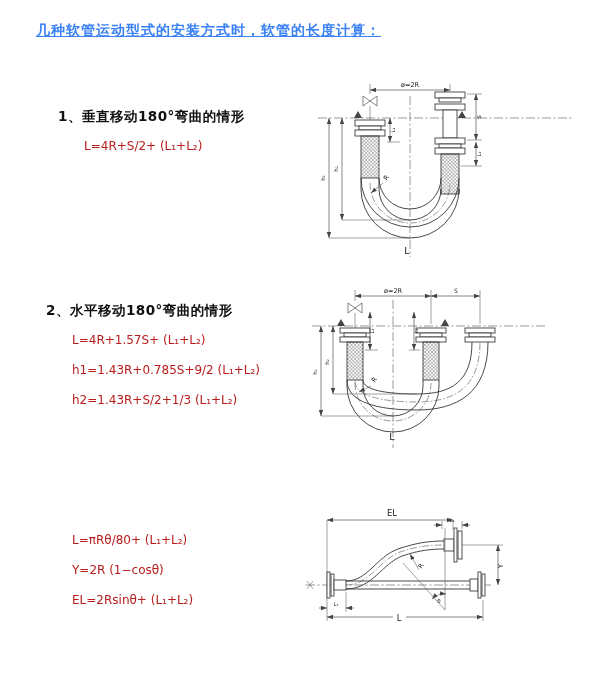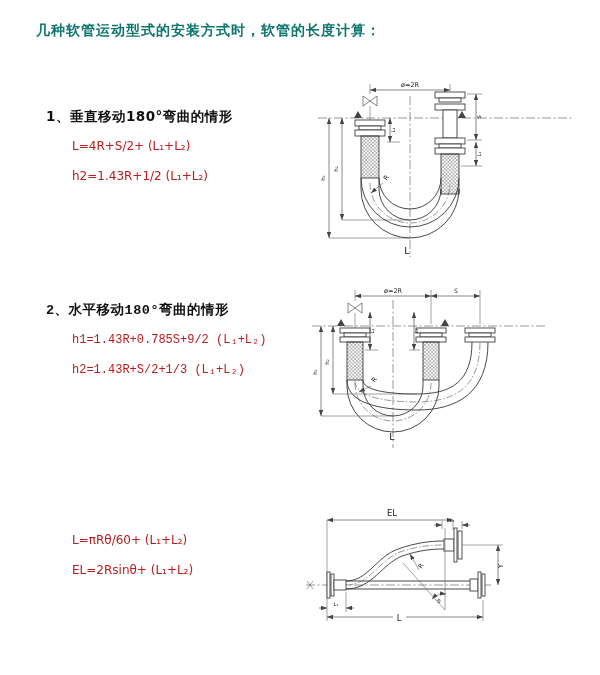--- a/index.html
+++ b/index.html
@@ -1,22 +1,22 @@
 <!DOCTYPE html>
 <html><head>
 <meta charset="utf-8">
 <style>
   html,body{margin:0;padding:0;background:#ffffff;}
   body{width:600px;height:675px;position:relative;overflow:hidden;
        font-family:"DejaVu Sans","Liberation Sans",sans-serif;color:#1a1a1a;
        -webkit-font-smoothing:antialiased;}
   .page-title{position:absolute;left:36px;top:22px;font-size:14px;font-weight:bold;
-       letter-spacing:1px;color:#0f766e;}
+       letter-spacing:1px;color:#3b82f6;text-decoration:underline;}
   .section{position:absolute;left:46px;width:260px;}
-  .sec1{top:108px;} .sec2{top:302px;font-family:Liberation Mono, monospace;} .sec3{top:519px;}
+  .sec1{top:108px;margin-left:12px;} .sec2{top:302px;} .sec3{top:519px;}
   .sec-heading{font-size:13.5px;font-weight:bold;letter-spacing:.5px;color:#111;line-height:17px;}
   .formula{font-size:12px;color:#b91c1c;margin:13px 0 0 26px;line-height:17px;white-space:nowrap;}
   .diagram{position:absolute;}
   .d1{left:310px;top:76px;} .d2{left:306px;top:282px;} .d3{left:296px;top:500px;}
   svg{display:block;}
   svg text{font-family:"DejaVu Sans","Liberation Sans",sans-serif;fill:#222;}
   .cl{stroke:#555;stroke-width:.6;fill:none;stroke-dasharray:9 2.5 2 2.5;}
   .clh{stroke:#555;stroke-width:.6;fill:none;stroke-dasharray:7 2 1.5 2;}
   .hose{stroke:#3f3f3f;stroke-width:.95;fill:none;}
   .fit{stroke:#3f3f3f;stroke-width:.9;fill:#ffffff;}
@@ -25,31 +25,32 @@
   .arr{fill:#444;}
 </style>
 </head>
 <body>
 
 <div class="page-title">几种软管运动型式的安装方式时，软管的长度计算：</div>
 
 <div class="section sec1">
   <div class="sec-heading">1、垂直移动180°弯曲的情形</div>
   <div class="formula">L=4R+S/2+ (L₁+L₂)</div>
-  <div class="formula">h2=1.43R+1/2 (L₁+L₂)</div>
 </div>
 
 <div class="section sec2">
   <div class="sec-heading">2、水平移动180°弯曲的情形</div>
+  <div class="formula">L=4R+1.57S+ (L₁+L₂)</div>
   <div class="formula">h1=1.43R+0.785S+9/2 (L₁+L₂)</div>
   <div class="formula">h2=1.43R+S/2+1/3 (L₁+L₂)</div>
 </div>
 
 <div class="section sec3">
-  <div class="formula">L=πRθ/60+ (L₁+L₂)</div>
+  <div class="formula">L=πRθ/80+ (L₁+L₂)</div>
+  <div class="formula">Y=2R (1−cosθ)</div>
   <div class="formula">EL=2Rsinθ+ (L₁+L₂)</div>
 </div>
 
 <svg class="diagram d1" width="272" height="186" viewBox="0 0 272 186">
   <defs>
     <pattern id="hxA" width="3.5" height="3.5" patternUnits="userSpaceOnUse">
       <path d="M0,0 L3.5,3.5 M3.5,0 L0,3.5" stroke="#777" stroke-width="0.5"></path>
     </pattern>
     <marker id="arA" markerWidth="6.5" markerHeight="5" refX="6" refY="2.2" orient="auto-start-reverse" markerUnits="userSpaceOnUse">
       <path d="M0,0 L6,2.2 L0,4.4 z" fill="#444"></path>

